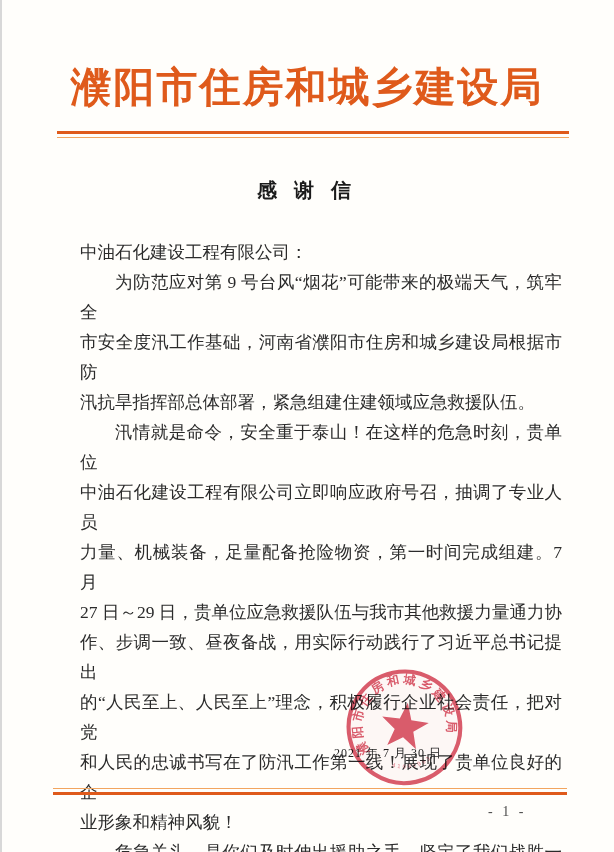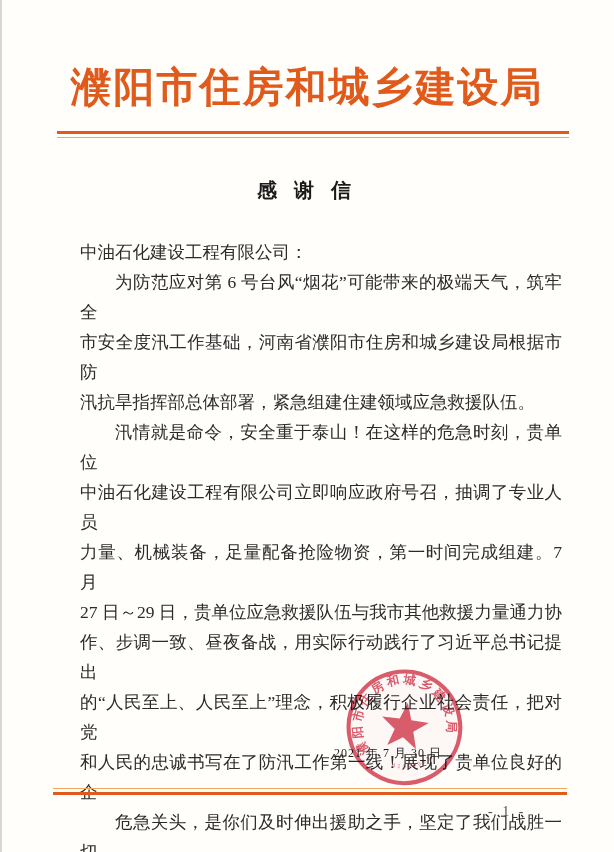--- a/index.html
+++ b/index.html
@@ -82,30 +82,31 @@
 <div class="letterhead">濮阳市住房和城乡建设局</div>
 
 <div class="rule rule-thick hdr-thick"></div>
 <div class="rule rule-thin hdr-thin"></div>
 
 <div class="letter-title">感 谢 信</div>
 
 <div class="letter-body">
   <div class="line">中油石化建设工程有限公司：</div>
 
-<div class="line just ind">为防范应对第 6 号台风“烟花”可能带来的极端天气，筑牢全</div>
+<div class="line just ind">为防范应对第 9 号台风“烟花”可能带来的极端天气，筑牢全</div>
     <div class="line just">市安全度汛工作基础，河南省濮阳市住房和城乡建设局根据市防</div>
     <div class="line">汛抗旱指挥部总体部署，紧急组建住建领域应急救援队伍。</div>
     <div class="line just ind">汛情就是命令，安全重于泰山！在这样的危急时刻，贵单位</div>
     <div class="line just">中油石化建设工程有限公司立即响应政府号召，抽调了专业人员</div>
     <div class="line just">力量、机械装备，足量配备抢险物资，第一时间完成组建。7 月</div>
     <div class="line just">27 日～29 日，贵单位应急救援队伍与我市其他救援力量通力协</div>
     <div class="line just">作、步调一致、昼夜备战，用实际行动践行了习近平总书记提出</div>
     <div class="line just">的“人民至上、人民至上”理念，积极履行企业社会责任，把对党</div>
     <div class="line just">和人民的忠诚书写在了防汛工作第一线！展现了贵单位良好的企</div>
+    <div class="line">业形象和精神风貌！</div>
     <div class="line just ind">危急关头，是你们及时伸出援助之手，坚定了我们战胜一切</div>
   </div>
 
 <div class="date-line">2021 年 7 月 30 日</div>
 
 <div class="seal">
   <svg viewBox="0 0 140 140">
     <defs>
       <path id="ring-arc" d="M 25.8 82.1 A 47 47 0 1 1 114.2 82.1" fill="none"></path>
       <path id="code-arc" d="M 32 92 A 46 46 0 0 0 108 92" fill="none"></path>

